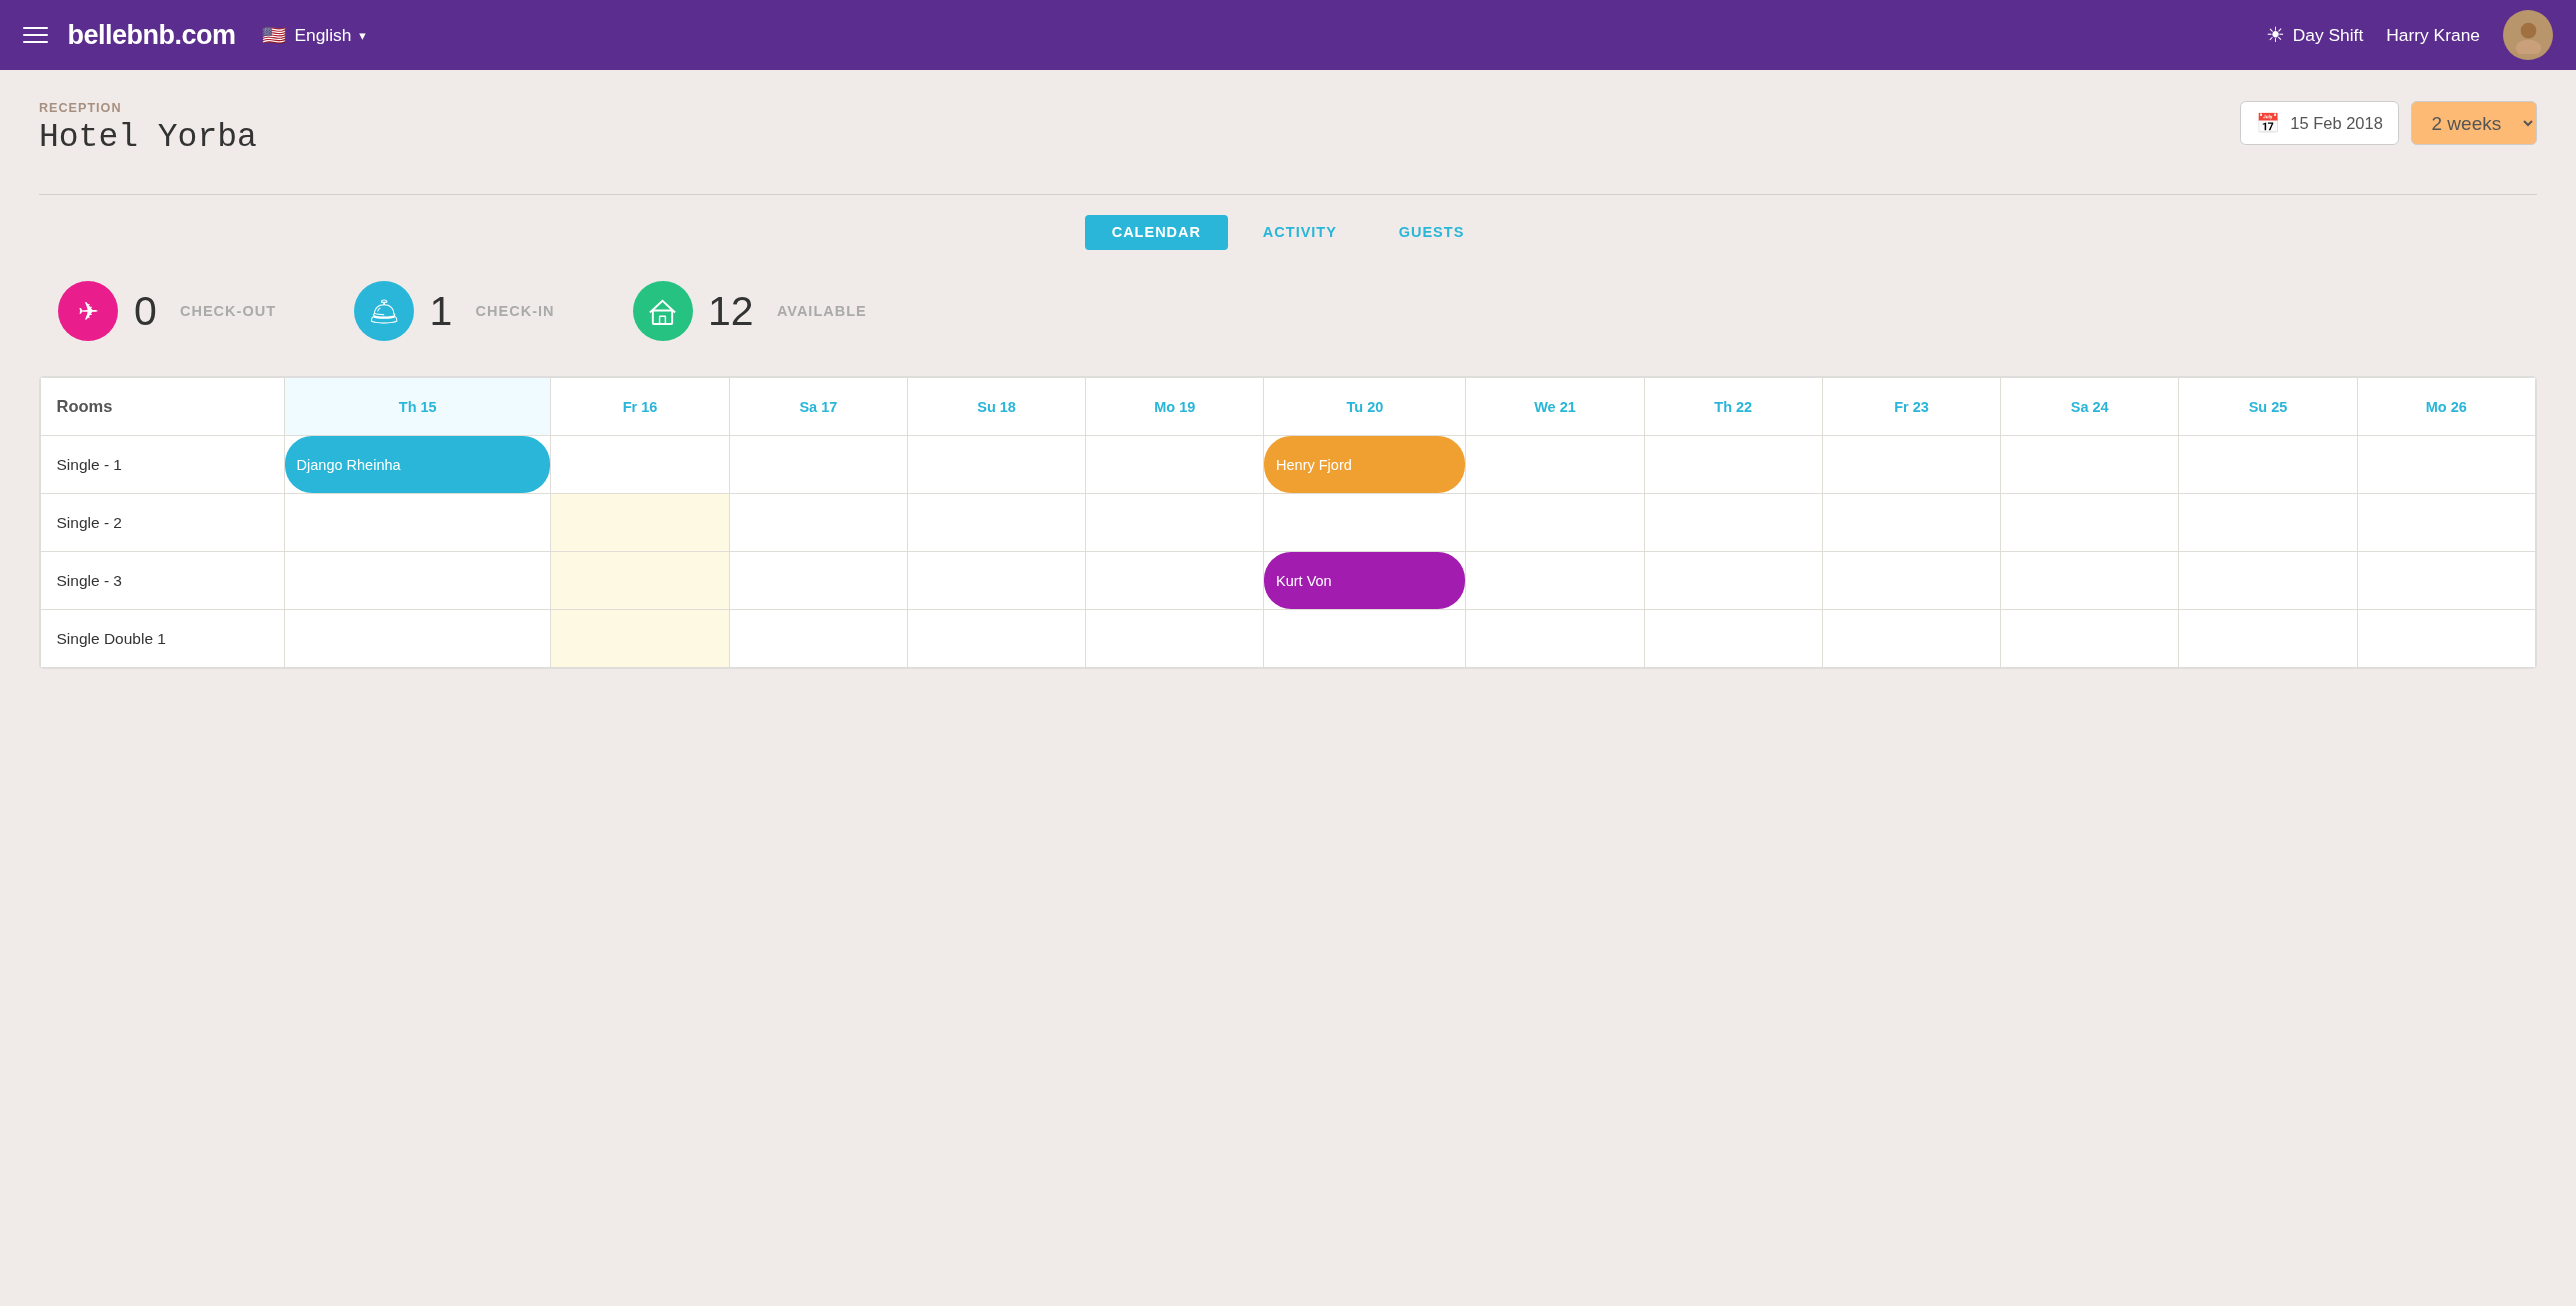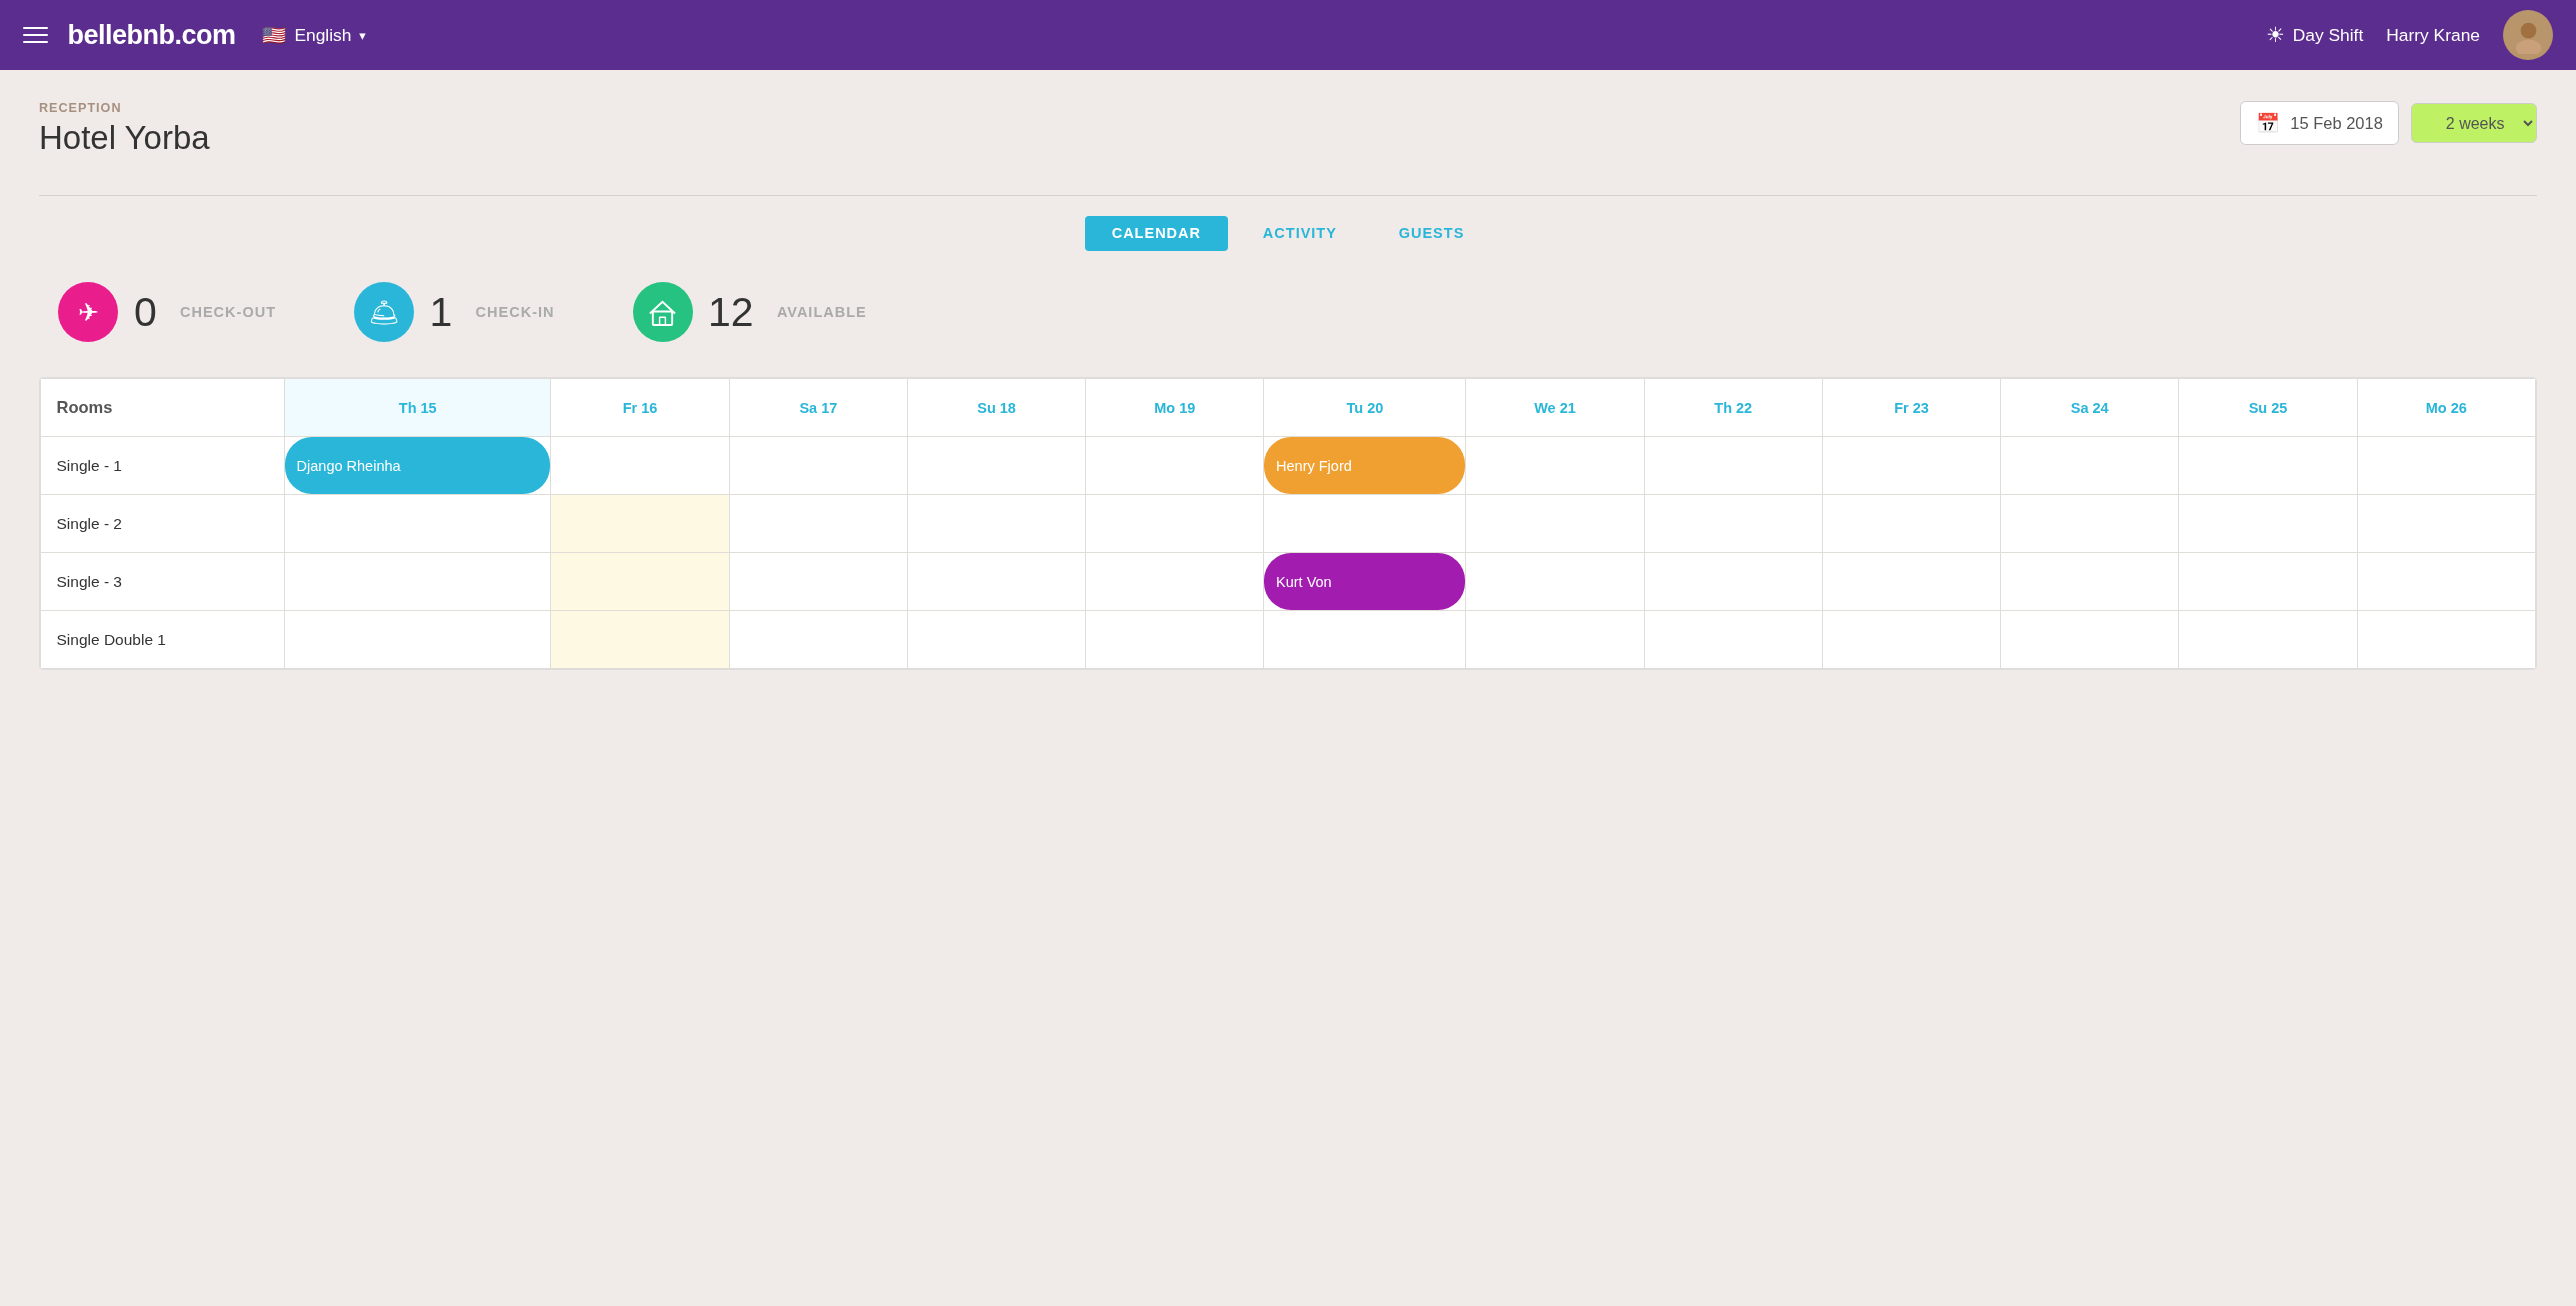--- a/index.html
+++ b/index.html
@@ -47,36 +47,36 @@
       display: flex; align-items: center; justify-content: center;
       font-size: 21px;
     }
 
     
     .main { padding: 31px 39px; }
 
     .reception-label {
       font-size: 12.6px; font-weight: 600; color: #a89080; letter-spacing: 1px; text-transform: uppercase; margin-bottom: 3.9px;
     }
-    .hotel-title { font-size: 33px; font-weight: 300; color: #333; margin-bottom: 23px; }
+    .hotel-title { font-size: 33px; font-weight: 300; color: #333; margin-bottom: 23px; font-family: Liberation Mono, monospace; }
 
     .top-row { display: flex; align-items: flex-start; justify-content: space-between; margin-bottom: 15.5px; }
     .top-row-left {}
     .top-row-right { display: flex; align-items: center; gap: 11.6px; }
 
     .date-picker-box {
       display: flex; align-items: center; gap: 9.7px;
       background: white; border: 1px solid #ccc; border-radius: 5.8px;
       padding: 9.7px 15.5px; font-size: 16.5px; color: #555; cursor: pointer;
     }
     .cal-icon { font-size: 19.4px; color: #888; }
     .weeks-select {
-      background: #bef264; border: 1px solid #ccc; border-radius: 5.8px;
-      padding: 9.7px 15.5px; font-size: 16px; color: #555; cursor: pointer;
-      appearance: auto; min-width: 126px; text-align: right;
+      background: #fdba74; border: 1px solid #ccc; border-radius: 5.8px;
+      padding: 9.7px 15.5px; font-size: 19px; color: #555; cursor: pointer;
+      appearance: auto; min-width: 126px;
     }
 
     
     .divider { border: none; border-top: 1px solid #d8cfc8; margin: 0 0 19.4px 0; }
 
     
     .tabs-row { display: flex; align-items: center; justify-content: center; gap: 7.8px; margin-bottom: 31px; }
     .tab {
       padding: 9.7px 27px; font-size: 14.5px; font-weight: 700; letter-spacing: 1px;
       border-radius: 3.9px; cursor: pointer; text-transform: uppercase;

